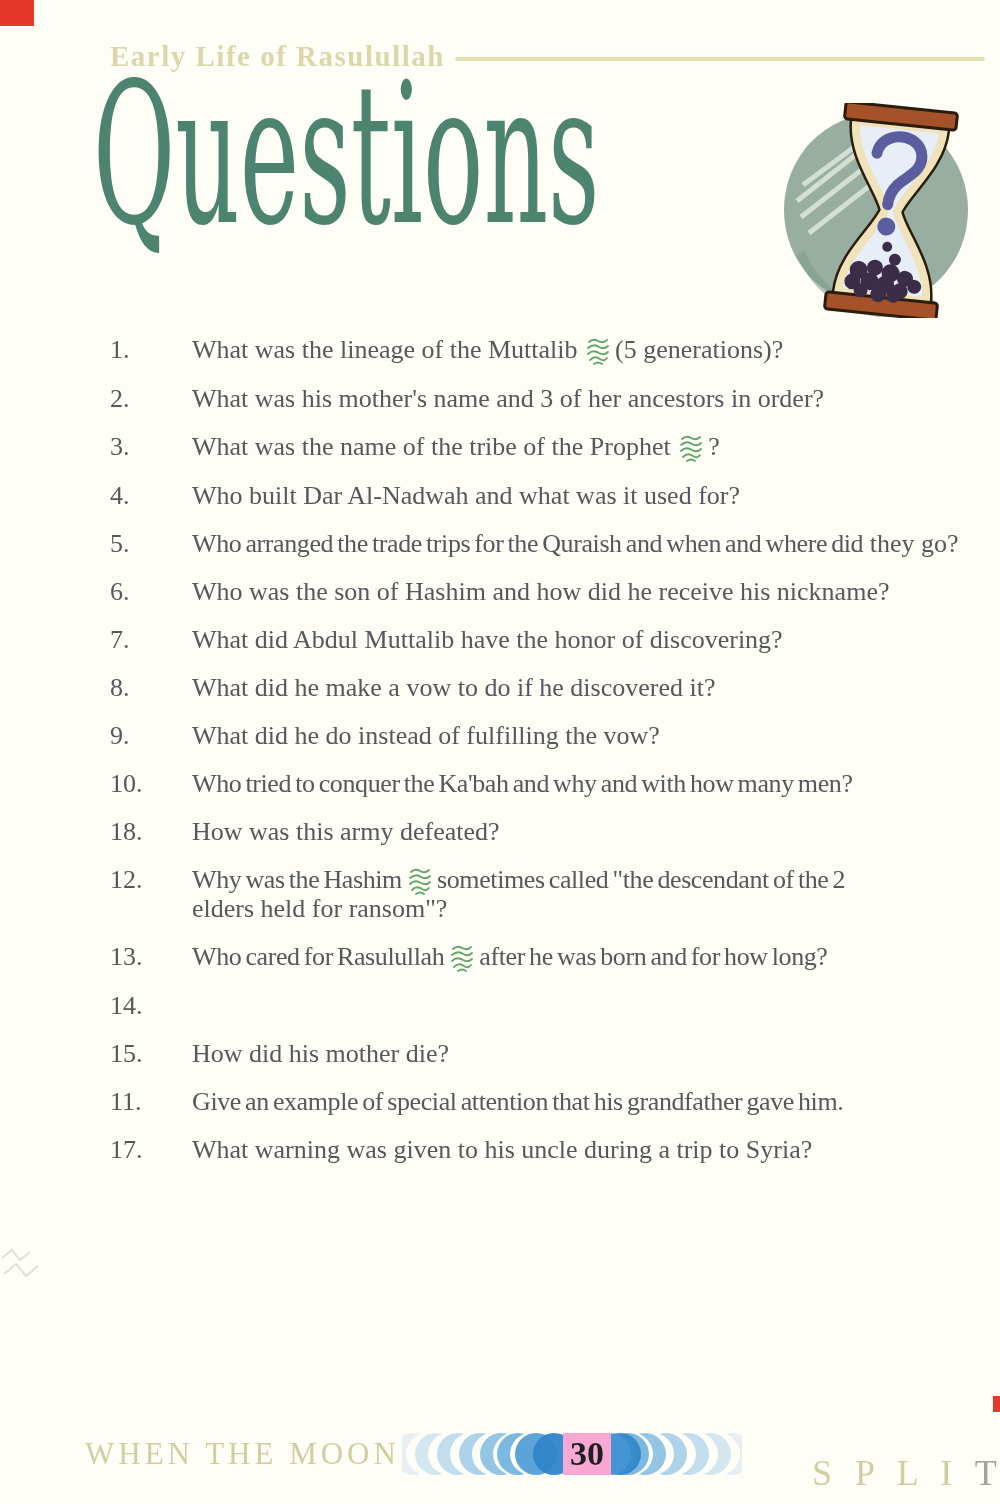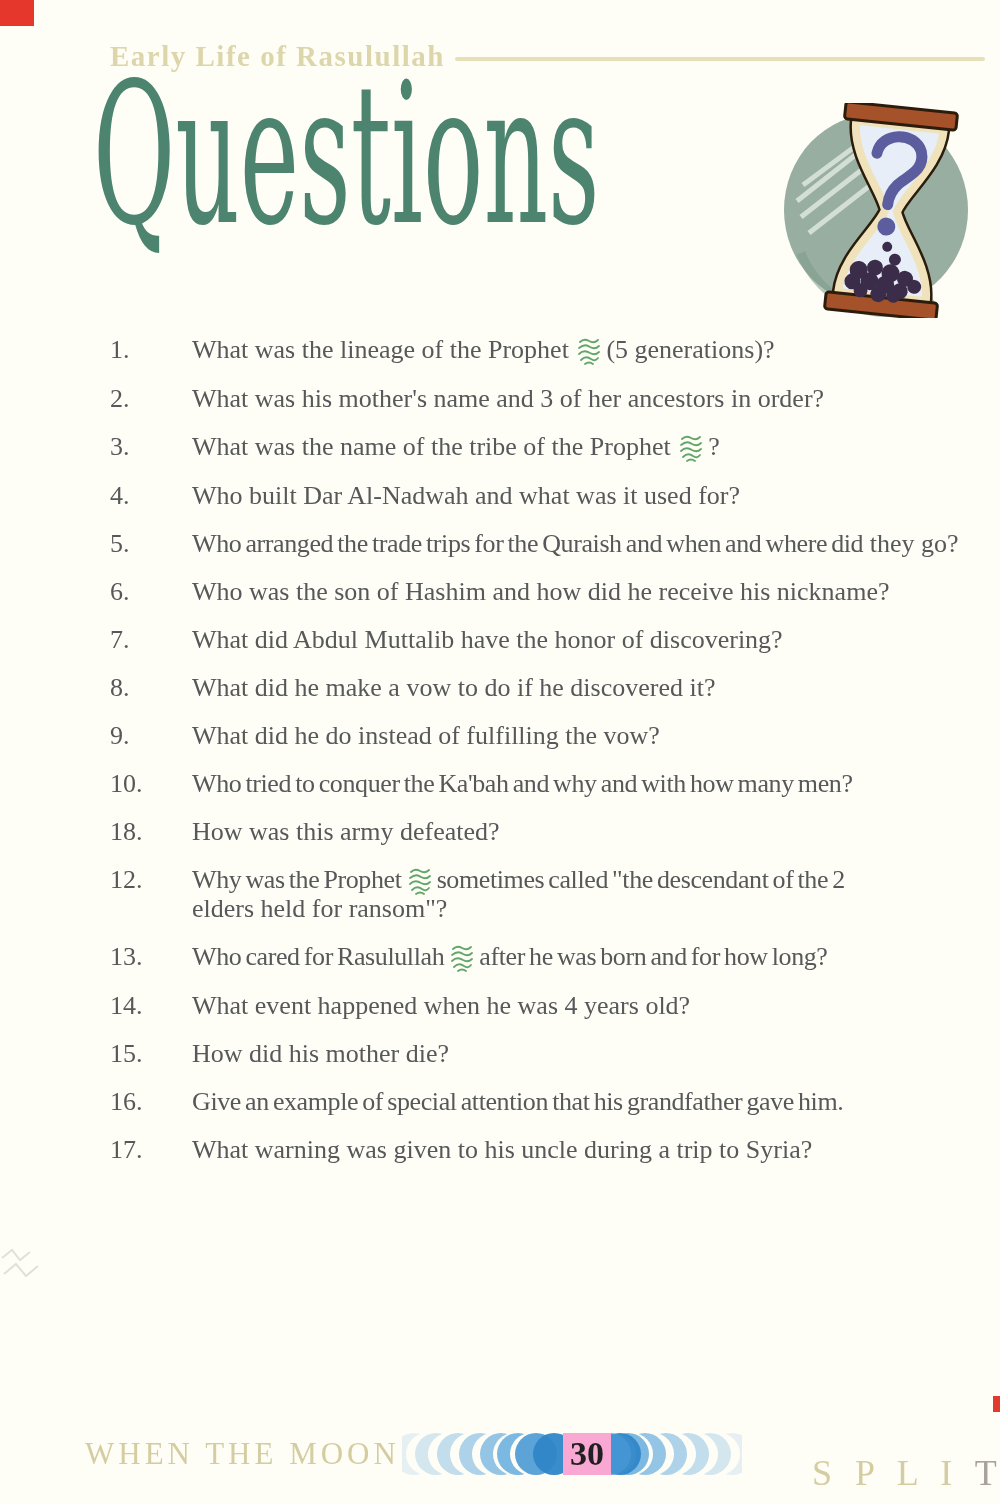--- a/index.html
+++ b/index.html
@@ -123,21 +123,21 @@
             <circle cx="11" cy="84" r="7"></circle>
         </g>
       </g>
     </svg>
   </div>
 
   <div class="questions">
     <div class="q-row">
       <span class="q-num">1.</span>
       <span class="q-text">
-        <span class="q-line first"><span>What was the lineage of the Prophet </span><span class="saw-icon"><svg width="24" height="28" viewBox="0 0 24 28">
+        <span class="q-line first"><span>What was the lineage of the Muttalib </span><span class="saw-icon"><svg width="24" height="28" viewBox="0 0 24 28">
                 <g stroke="#63a66b" fill="none" stroke-width="1.8" stroke-linecap="round">
                   <path d="M3 5 Q7 1 12 4 Q17 7 21 3"></path>
                   <path d="M2 11 Q8 6 13 10 Q18 13 22 9"></path>
                   <path d="M2 17 Q7 12 13 16 Q18 19 22 15"></path>
                   <path d="M4 23 Q9 18 14 22 Q18 25 21 21"></path>
                   <path d="M8 27 Q12 24 16 27"></path>
                 </g>
               </svg></span><span>(5 generations)?</span></span>
         
       </span>
@@ -227,21 +227,21 @@
       <span class="q-num">18.</span>
       <span class="q-text">
         <span class="q-line first"><span>How was this army defeated?</span></span>
         
       </span>
     </div>
 
     <div class="q-row">
       <span class="q-num">12.</span>
       <span class="q-text">
-        <span class="q-line first tight"><span>Why was the Prophet </span><span class="saw-icon"><svg width="24" height="28" viewBox="0 0 24 28">
+        <span class="q-line first tight"><span>Why was the Hashim </span><span class="saw-icon"><svg width="24" height="28" viewBox="0 0 24 28">
                 <g stroke="#63a66b" fill="none" stroke-width="1.8" stroke-linecap="round">
                   <path d="M3 5 Q7 1 12 4 Q17 7 21 3"></path>
                   <path d="M2 11 Q8 6 13 10 Q18 13 22 9"></path>
                   <path d="M2 17 Q7 12 13 16 Q18 19 22 15"></path>
                   <path d="M4 23 Q9 18 14 22 Q18 25 21 21"></path>
                   <path d="M8 27 Q12 24 16 27"></path>
                 </g>
               </svg></span><span>sometimes called "the descendant of the 2</span></span>
         <span class="q-line second">elders held for ransom"?</span>
       </span>
@@ -258,36 +258,32 @@
                   <path d="M4 23 Q9 18 14 22 Q18 25 21 21"></path>
                   <path d="M8 27 Q12 24 16 27"></path>
                 </g>
               </svg></span><span>after he was born and for how long?</span></span>
         
       </span>
     </div>
 
     <div class="q-row">
       <span class="q-num">14.</span>
-      <span class="q-text">
-        <span class="q-line first"><span>What event happened when he was 4 years old?</span></span>
-        
-      </span>
     </div>
 
     <div class="q-row">
       <span class="q-num">15.</span>
       <span class="q-text">
         <span class="q-line first"><span>How did his mother die?</span></span>
         
       </span>
     </div>
 
     <div class="q-row">
-      <span class="q-num">16.</span>
+      <span class="q-num">11.</span>
       <span class="q-text">
         <span class="q-line first tight"><span>Give an example of special attention that his grandfather gave him.</span></span>
         
       </span>
     </div>
 
     <div class="q-row">
       <span class="q-num">17.</span>
       <span class="q-text">
         <span class="q-line first"><span>What warning was given to his uncle during a trip to Syria?</span></span>

